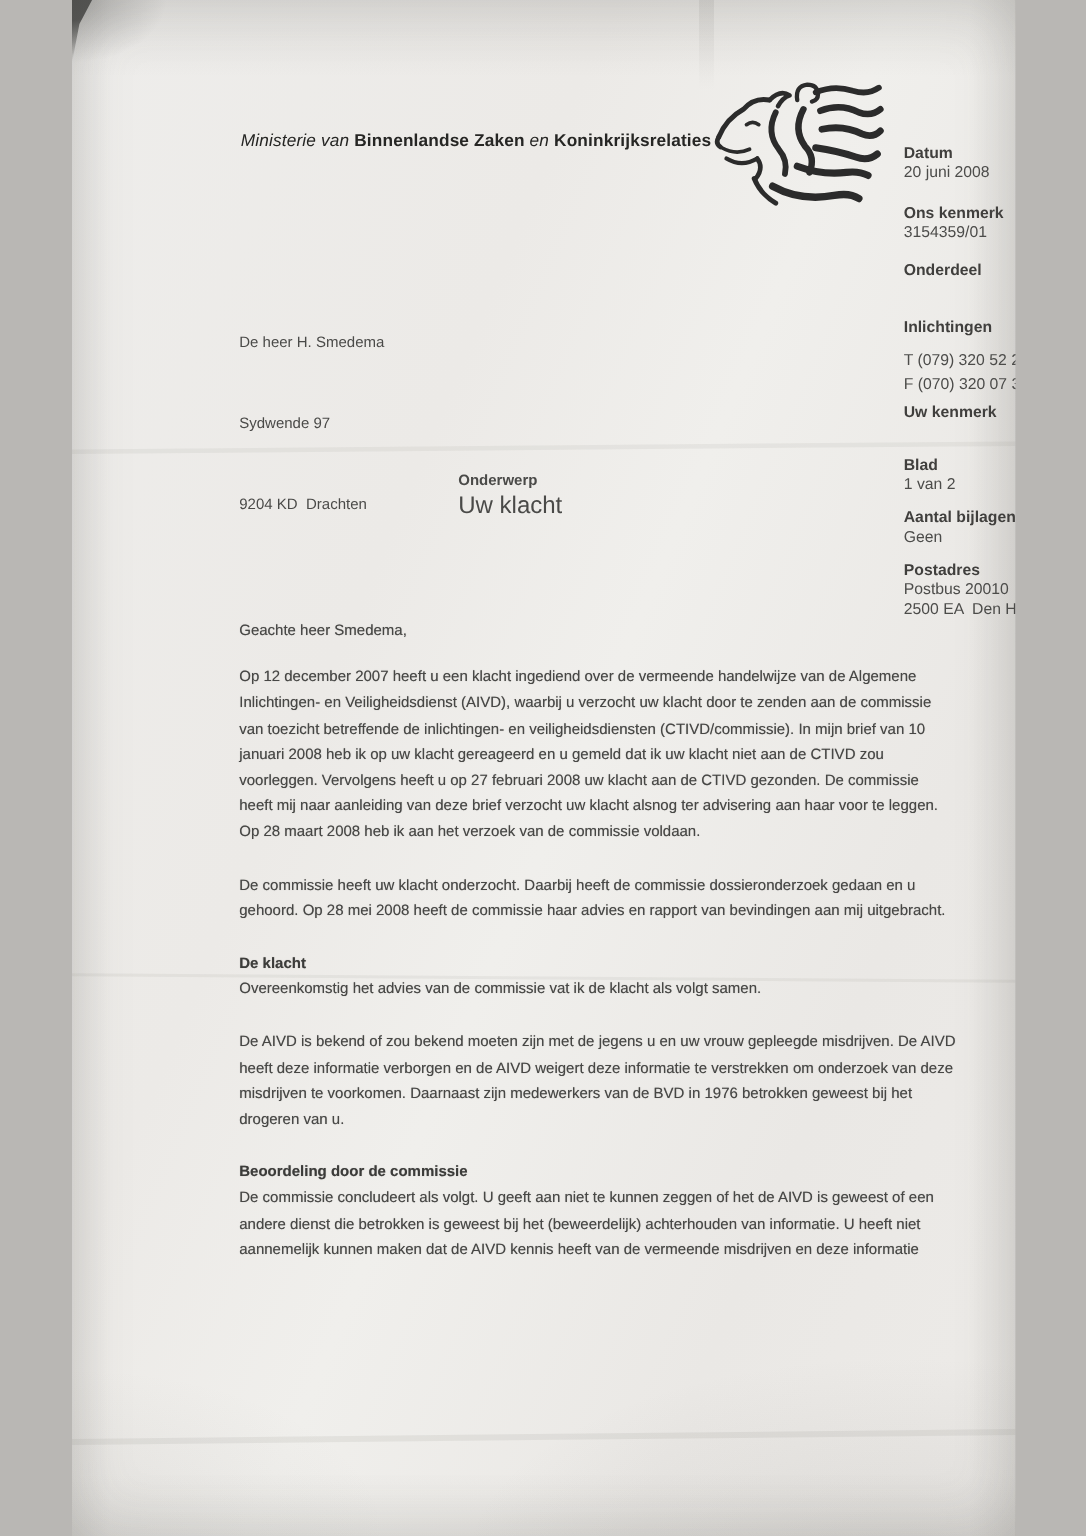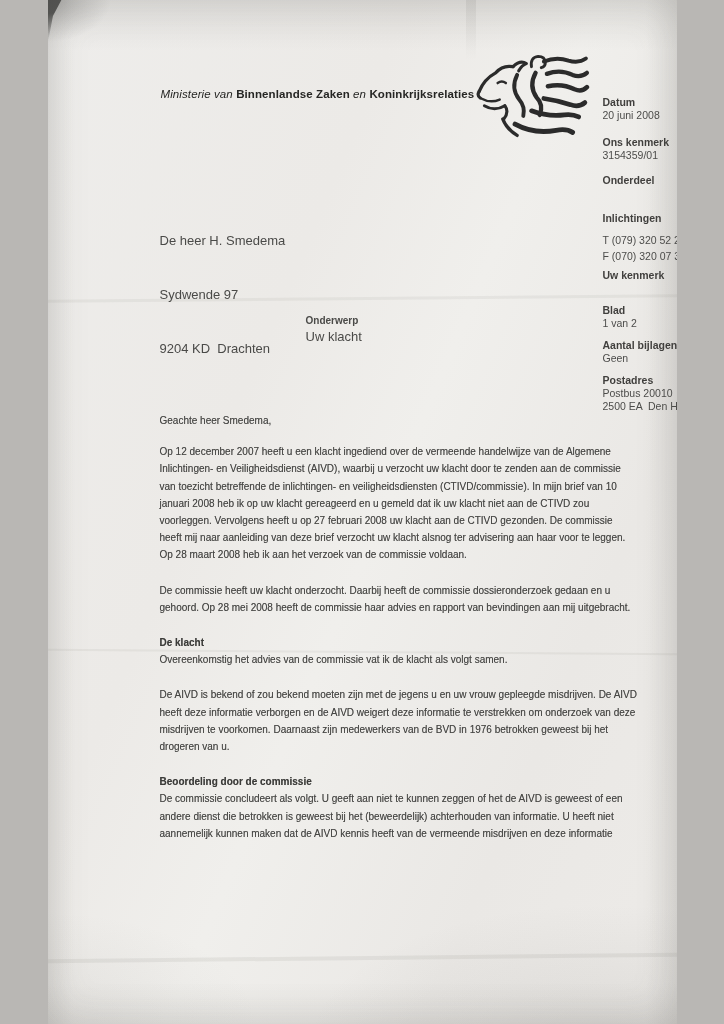--- a/index.html
+++ b/index.html
@@ -61,28 +61,28 @@
   .meta .g-inlichtingen { margin-bottom: 9px; }
   .meta .g-phones       { margin-bottom: 6px; }
   .meta .g-phones div   { margin-bottom: 3px; }
   .meta .g-uwkenmerk    { margin-bottom: 22px; }
   .meta .g-blad         { margin-bottom: 9px; }
   .meta .g-bijlagen     { margin-bottom: 9px; }
   .meta .val { white-space: pre-wrap; }
 
   
   .recipient {
-    position: absolute; left: 112px; top: 196px;
-    font-size: 13px; line-height: 18px; color: #4a4a48; white-space: pre-wrap;
+    position: absolute; left: 112px; top: 184px;
+    font-size: 10px; line-height: 18px; color: #4a4a48; white-space: pre-wrap;
   }
 
   
   .subject { position: absolute; left: 258px; top: 315px; }
   .subject .s-lbl { font-size: 10px; font-weight: 700; color: #4a4a48; margin-bottom: 3px; }
-  .subject .s-val { font-size: 13px; color: #4a4a48; }
+  .subject .s-val { font-size: 16px; color: #4a4a48; }
 
   
   .body {
     position: absolute; left: 112px; top: 412px; width: 478px;
     font-size: 10px; line-height: 17.2px; color: #474745;
     text-shadow: 0 0 0.5px rgba(70,70,68,0.55);
   }
   .body .salutation { margin: 0 0 14px 0; }
   .body .para { margin: 0 0 18px 0; }
   .body .heading { margin: 0; font-weight: 700; color: #3c3c3a; }

